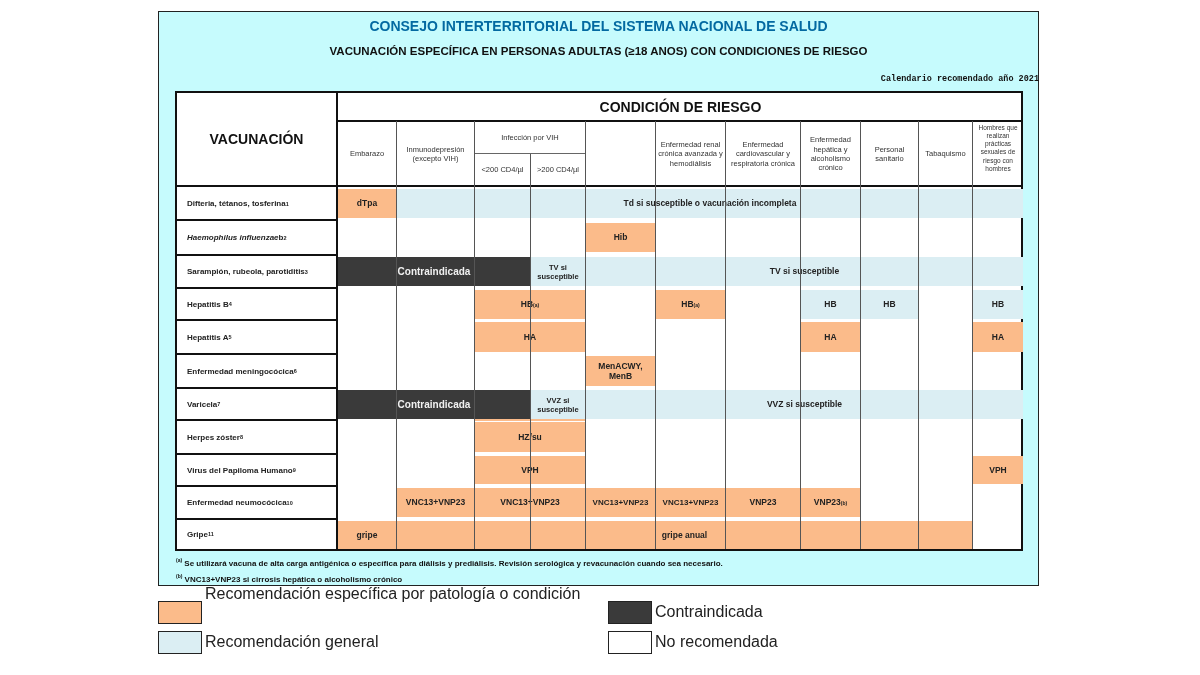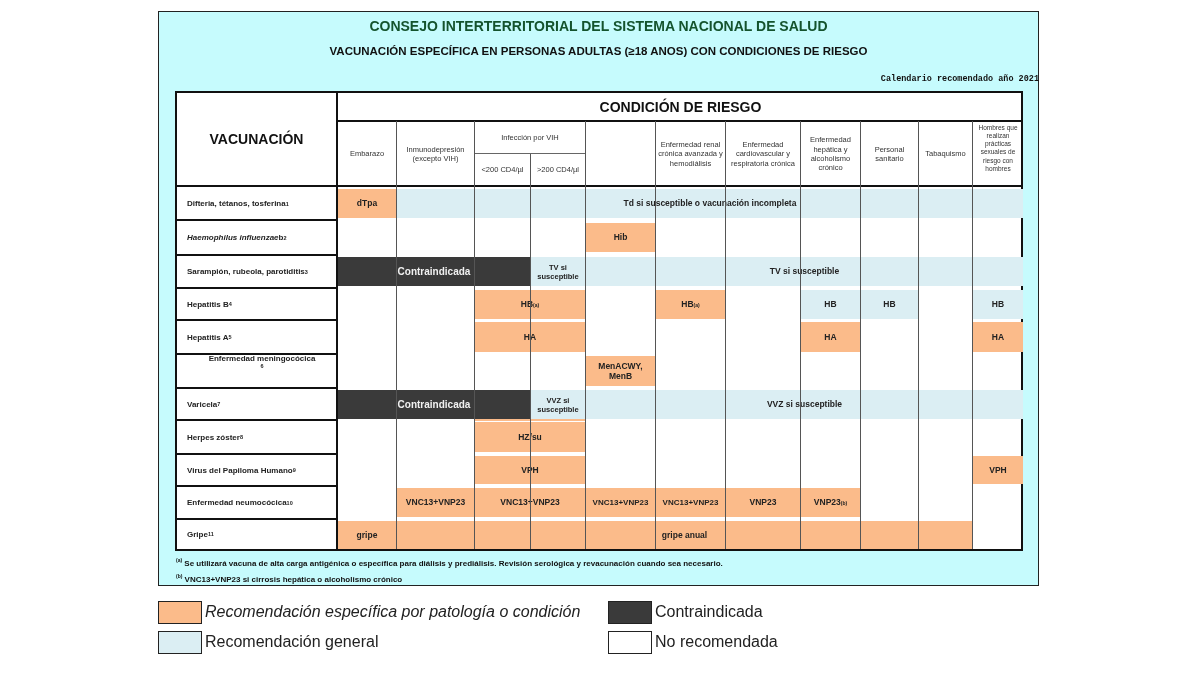--- a/index.html
+++ b/index.html
@@ -1,20 +1,20 @@
 <!DOCTYPE html>
 <html><head>
 <meta charset="utf-8">
 <style>
   html, body { margin:0; padding:0; }
   body { width:1200px; height:675px; background:#ffffff; position:relative; overflow:hidden;
          font-family:"Liberation Sans", sans-serif; }
   .frame { position:absolute; left:158px; top:11px; width:881px; height:575px;
            background:#c6fbfd; border:1px solid #222; box-sizing:border-box; }
-  .t1 { position:absolute; left:158px; width:881px; top:18px; text-align:center; font-weight:bold; font-size:14px; color:#14532d; }
+  .t1 { position:absolute; left:158px; width:881px; top:18px; text-align:center; font-weight:bold; font-size:14px; color:#0369a1; }
   .t2 { position:absolute; left:158px; width:881px; top:45px; text-align:center; font-weight:bold; font-size:11.5px; color:#111; }
   .t3 { position:absolute; left:158px; width:881px; top:74px; text-align:right; font-weight:bold; font-size:8.5px; color:#111;font-family:Liberation Mono, monospace; }
 
   .tbl { position:absolute; left:175px; top:91px; width:848px; height:460px; background:#ffffff;
          border:2px solid #111; box-sizing:border-box; }
   .abs { position:absolute; box-sizing:border-box; }
   .hdr-main { font-weight:bold; font-size:14px; color:#111; display:flex; align-items:center; justify-content:center; }
   .hdr-col { font-size:7.5px; color:#333; display:flex; align-items:center; justify-content:center; text-align:center; line-height:1.25; padding:0 1px; overflow:hidden; }
   .vline { position:absolute; width:1px; background:#555; }
   .vline-thick { position:absolute; width:2px; background:#111; }
@@ -125,21 +125,21 @@
       <sup>3</sup>
     </div>
   <div class="rowname" style="top:195px;height:32px;">
       <span>Hepatitis B</span>
       <sup>4</sup>
     </div>
   <div class="rowname" style="top:227px;height:34px;">
       <span>Hepatitis A</span>
       <sup>5</sup>
     </div>
-  <div class="rowname" style="top:261px;height:34px;flex-direction:column;">
+  <div class="rowname" style="top:261px;height:34px;">
       <span>Enfermedad meningocócica</span>
       <sup>6</sup>
     </div>
   <div class="rowname" style="top:295px;height:32px;">
       <span>Varicela</span>
       <sup>7</sup>
     </div>
   <div class="rowname" style="top:327px;height:34px;">
       <span>Herpes zóster</span>
       <sup>8</sup>
@@ -184,19 +184,19 @@
   <div class="hline-thick" style="left:0;top:392px;width:160px;"></div>
   <div class="hline-thick" style="left:0;top:425px;width:160px;"></div>
 </div>
 
 <div class="notes">
   <div><sup>(a)</sup><span> Se utilizará vacuna de alta carga antigénica o específica para diálisis y prediálisis. Revisión serológica y revacunación cuando sea necesario.</span></div>
   <div><sup>(b)</sup><span> VNC13+VNP23 si cirrosis hepática o alcoholismo crónico</span></div>
 </div>
 
 <div class="legend-sw" style="left:158px;top:601px;background:#fbbb8a;"></div>
-<div class="legend-lbl" style="left:205px;top:603px;font-style:italic;">Recomendación específica por patología o condición</div>
+<div class="legend-lbl" style="left:205px;top:585px;">Recomendación específica por patología o condición</div>
 <div class="legend-sw" style="left:608px;top:601px;background:#3a3a3a;"></div>
 <div class="legend-lbl" style="left:655px;top:603px;">Contraindicada</div>
 <div class="legend-sw" style="left:158px;top:631px;background:#dbeef3;"></div>
 <div class="legend-lbl" style="left:205px;top:633px;">Recomendación general</div>
 <div class="legend-sw" style="left:608px;top:631px;background:#ffffff;"></div>
 <div class="legend-lbl" style="left:655px;top:633px;">No recomendada</div>
 
 </body></html>

